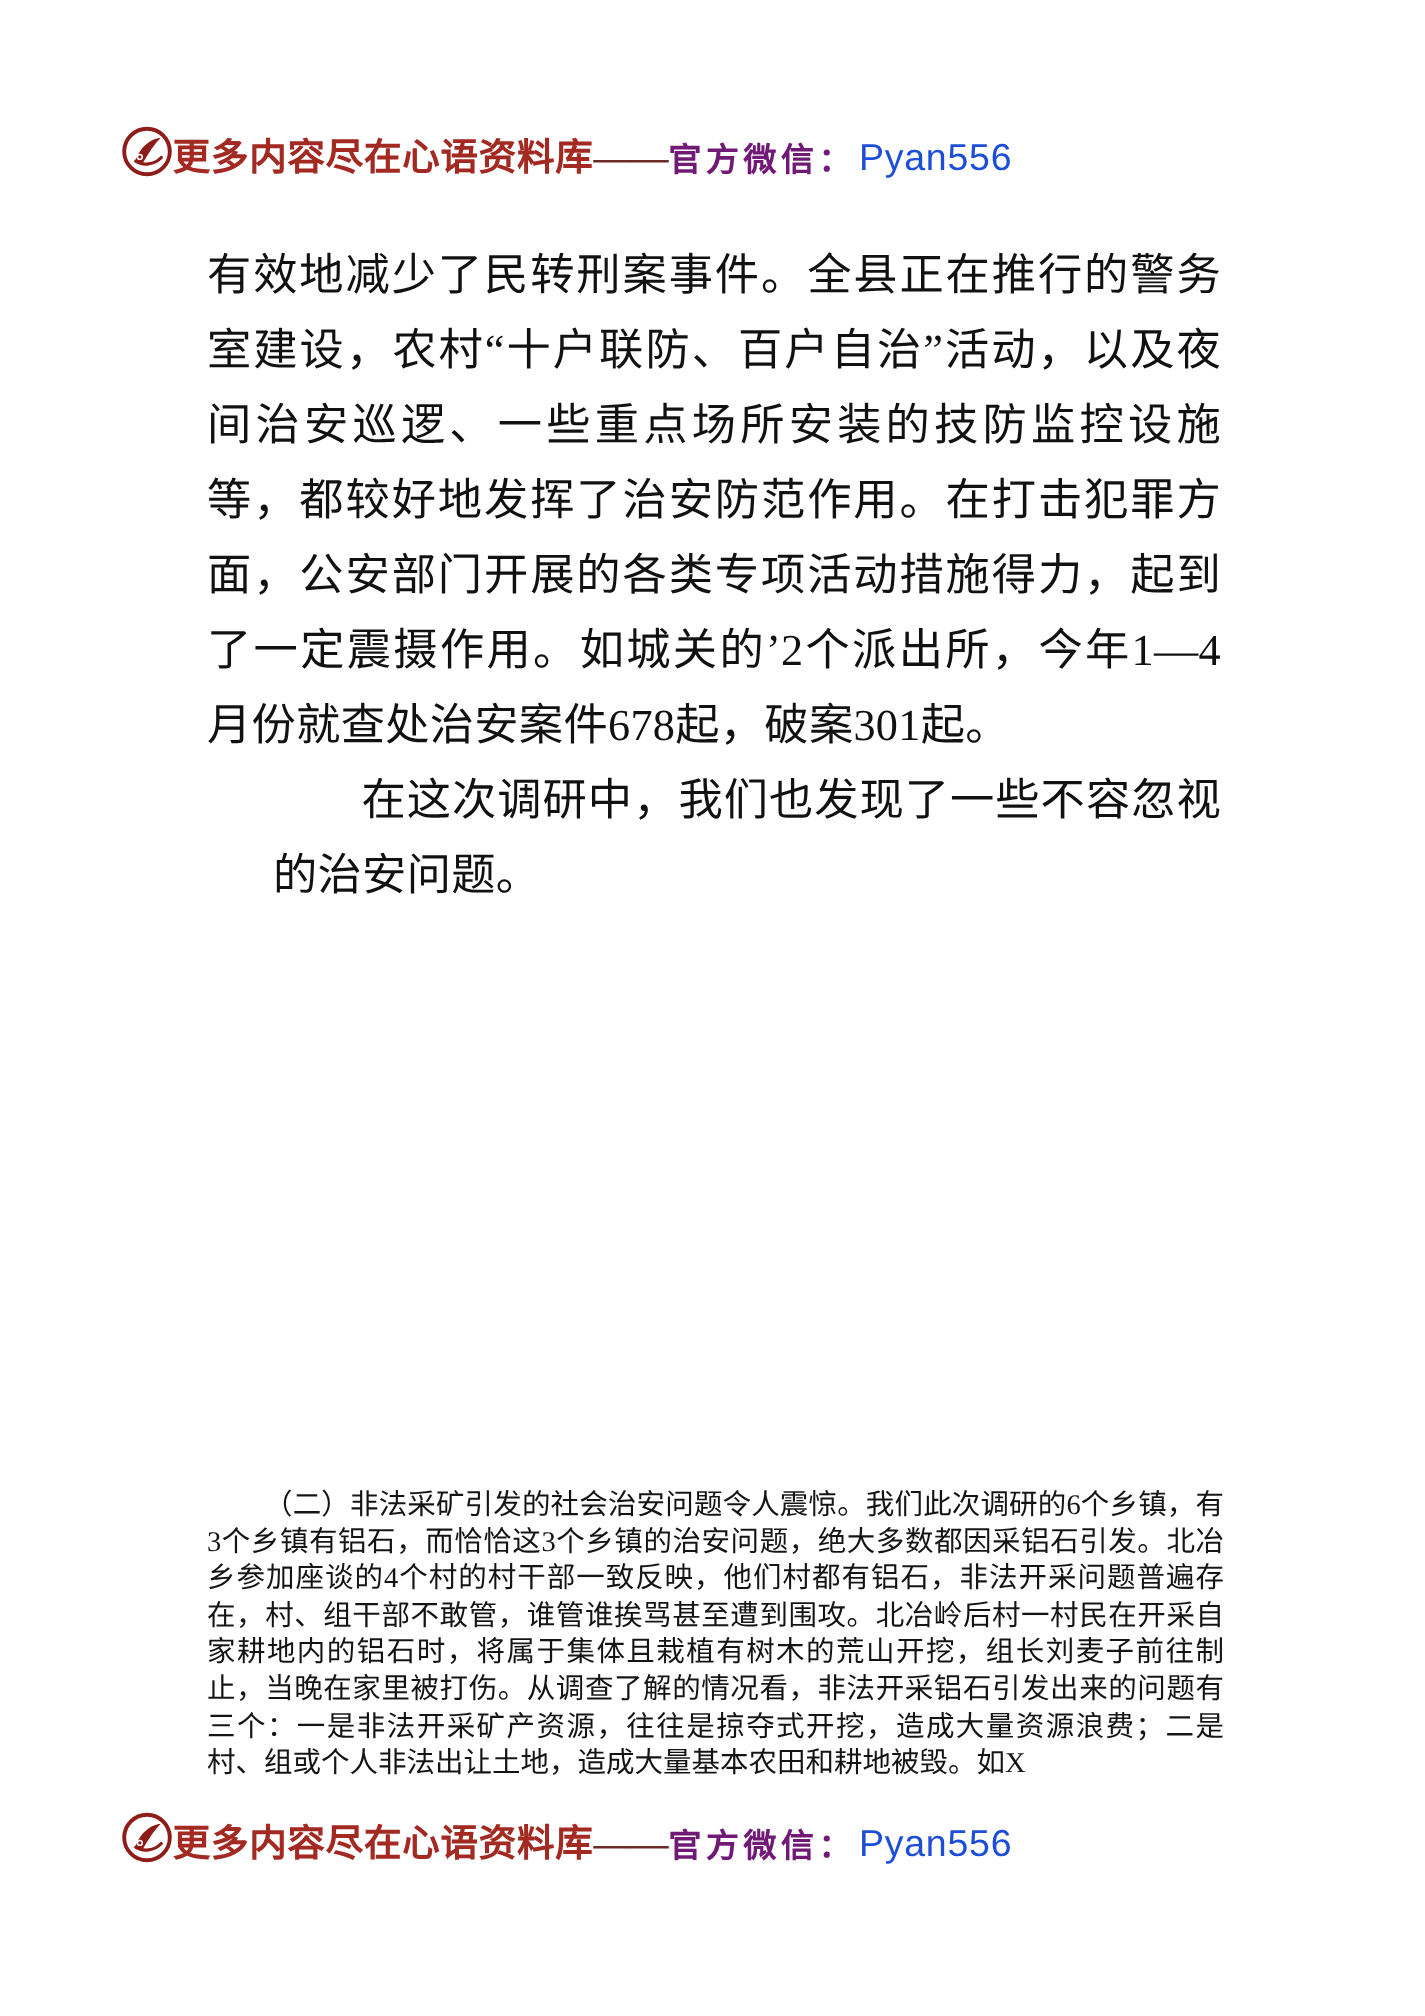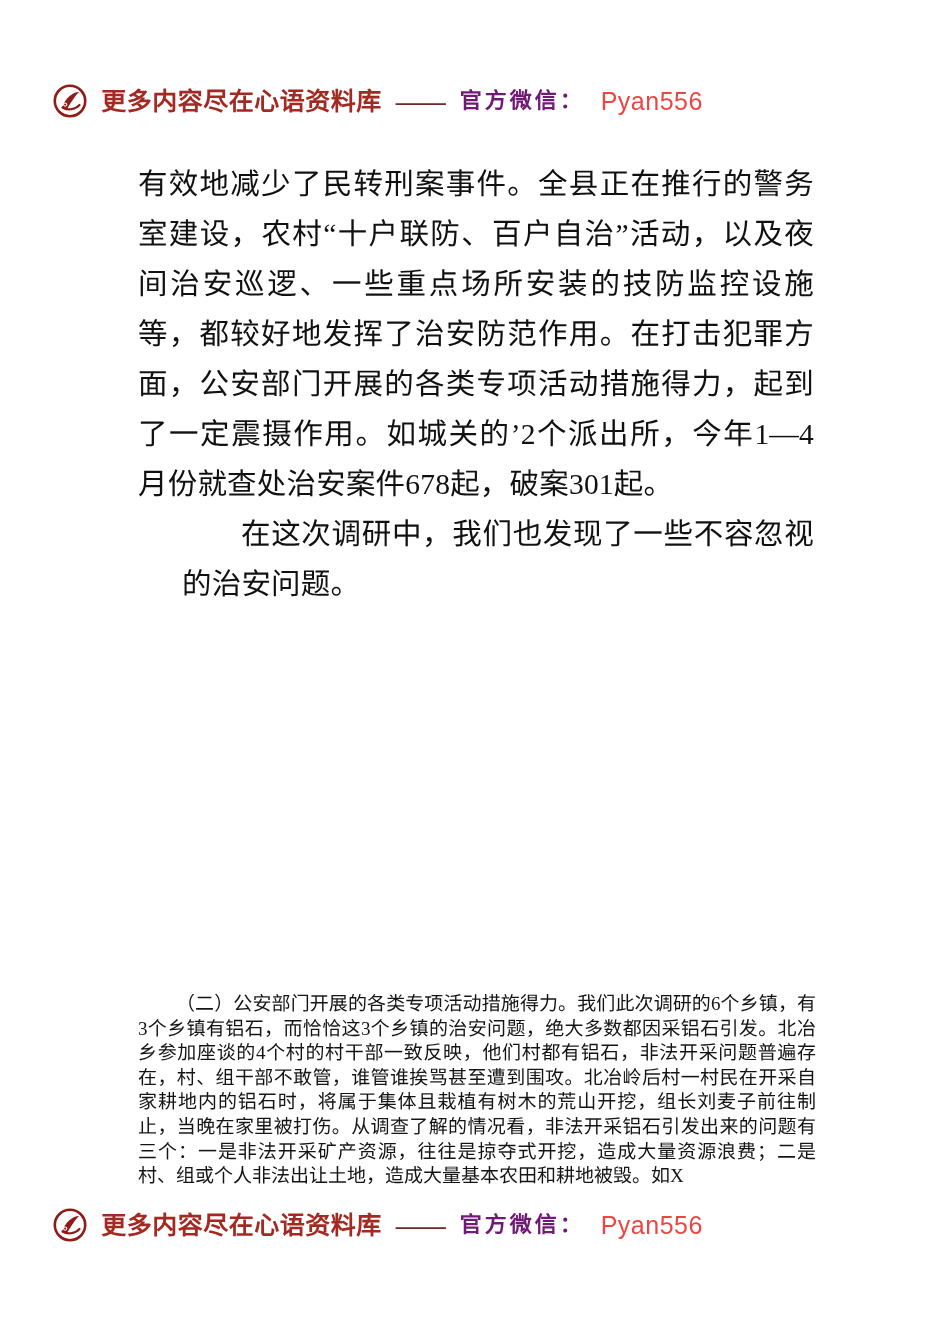--- a/index.html
+++ b/index.html
@@ -23,23 +23,23 @@
     inset: 0;
     background: #ffffff;
   }
 
   
   .watermark {
     position: absolute;
     left: 0;
     width: 756px;
     display: flex;
-    align-items: center;
+    align-items: flex-end;
     justify-content: center;
-    gap: 14px;
+    gap: 0;
     white-space: nowrap;
     user-select: none;
   }
   .watermark-top { top: 84px; }
   .watermark-bottom { top: 1208px; }
 
   .wm-logo {
     width: 34px;
     height: 34px;
     flex: 0 0 34px;
@@ -68,21 +68,21 @@
     font-size: 22px;
     font-weight: 700;
     color: #701a75;
     letter-spacing: 3px;
     line-height: 1;
   }
   .wm-text-id {
     font-family: "Liberation Sans", "DejaVu Sans", sans-serif;
     font-size: 25px;
     font-weight: 400;
-    color: #ef4444;
+    color: #1d4ed8;
     letter-spacing: 0.5px;
     line-height: 1;
     margin-left: 2px;
   }
 
   
   .body-large {
     position: absolute;
     left: 138px;
     top: 159px;
@@ -140,21 +140,21 @@
     <span class="wm-text-wechat">官方微信：</span>
     <span class="wm-text-id">Pyan556</span>
   </div>
 
   <div class="body-large">
     <p>有效地减少了民转刑案事件。全县正在推行的警务室建设，农村“十户联防、百户自治”活动，以及夜间治安巡逻、一些重点场所安装的技防监控设施等，都较好地发挥了治安防范作用。在打击犯罪方面，公安部门开展的各类专项活动措施得力，起到了一定震摄作用。如城关的’2个派出所，今年1—4月份就查处治安案件678起，破案301起。</p>
     <p class="indent">在这次调研中，我们也发现了一些不容忽视的治安问题。</p>
   </div>
 
   <div class="body-small">
-    <p>（二）公安部门开展的各类专项活动措施得力。我们此次调研的6个乡镇，有3个乡镇有铝石，而恰恰这3个乡镇的治安问题，绝大多数都因采铝石引发。北冶乡参加座谈的4个村的村干部一致反映，他们村都有铝石，非法开采问题普遍存在，村、组干部不敢管，谁管谁挨骂甚至遭到围攻。北冶岭后村一村民在开采自家耕地内的铝石时，将属于集体且栽植有树木的荒山开挖，组长刘麦子前往制止，当晚在家里被打伤。从调查了解的情况看，非法开采铝石引发出来的问题有三个：一是非法开采矿产资源，往往是掠夺式开挖，造成大量资源浪费；二是村、组或个人非法出让土地，造成大量基本农田和耕地被毁。如X</p>
+    <p>（二）非法采矿引发的社会治安问题令人震惊。我们此次调研的6个乡镇，有3个乡镇有铝石，而恰恰这3个乡镇的治安问题，绝大多数都因采铝石引发。北冶乡参加座谈的4个村的村干部一致反映，他们村都有铝石，非法开采问题普遍存在，村、组干部不敢管，谁管谁挨骂甚至遭到围攻。北冶岭后村一村民在开采自家耕地内的铝石时，将属于集体且栽植有树木的荒山开挖，组长刘麦子前往制止，当晚在家里被打伤。从调查了解的情况看，非法开采铝石引发出来的问题有三个：一是非法开采矿产资源，往往是掠夺式开挖，造成大量资源浪费；二是村、组或个人非法出让土地，造成大量基本农田和耕地被毁。如X</p>
   </div>
 
   <div class="watermark watermark-bottom">
     <span class="wm-logo">
       <svg viewBox="0 0 34 34" xmlns="http://www.w3.org/2000/svg" aria-hidden="true">
         <circle cx="17" cy="17" r="15.2" fill="none" stroke="#8e1d1a" stroke-width="2.6"></circle>
         <path d="M9 24 C12 14, 20 8, 26 8 C22 12, 18 18, 14 25 Z" fill="#8e1d1a"></path>
         <path d="M9.5 23.5 C14 26.5, 22 26, 26.5 21" fill="none" stroke="#8e1d1a" stroke-width="2.2" stroke-linecap="round"></path>
         <circle cx="12.2" cy="20.6" r="2.1" fill="#ffffff"></circle>
         <circle cx="12.2" cy="20.6" r="1.1" fill="#8e1d1a"></circle>

